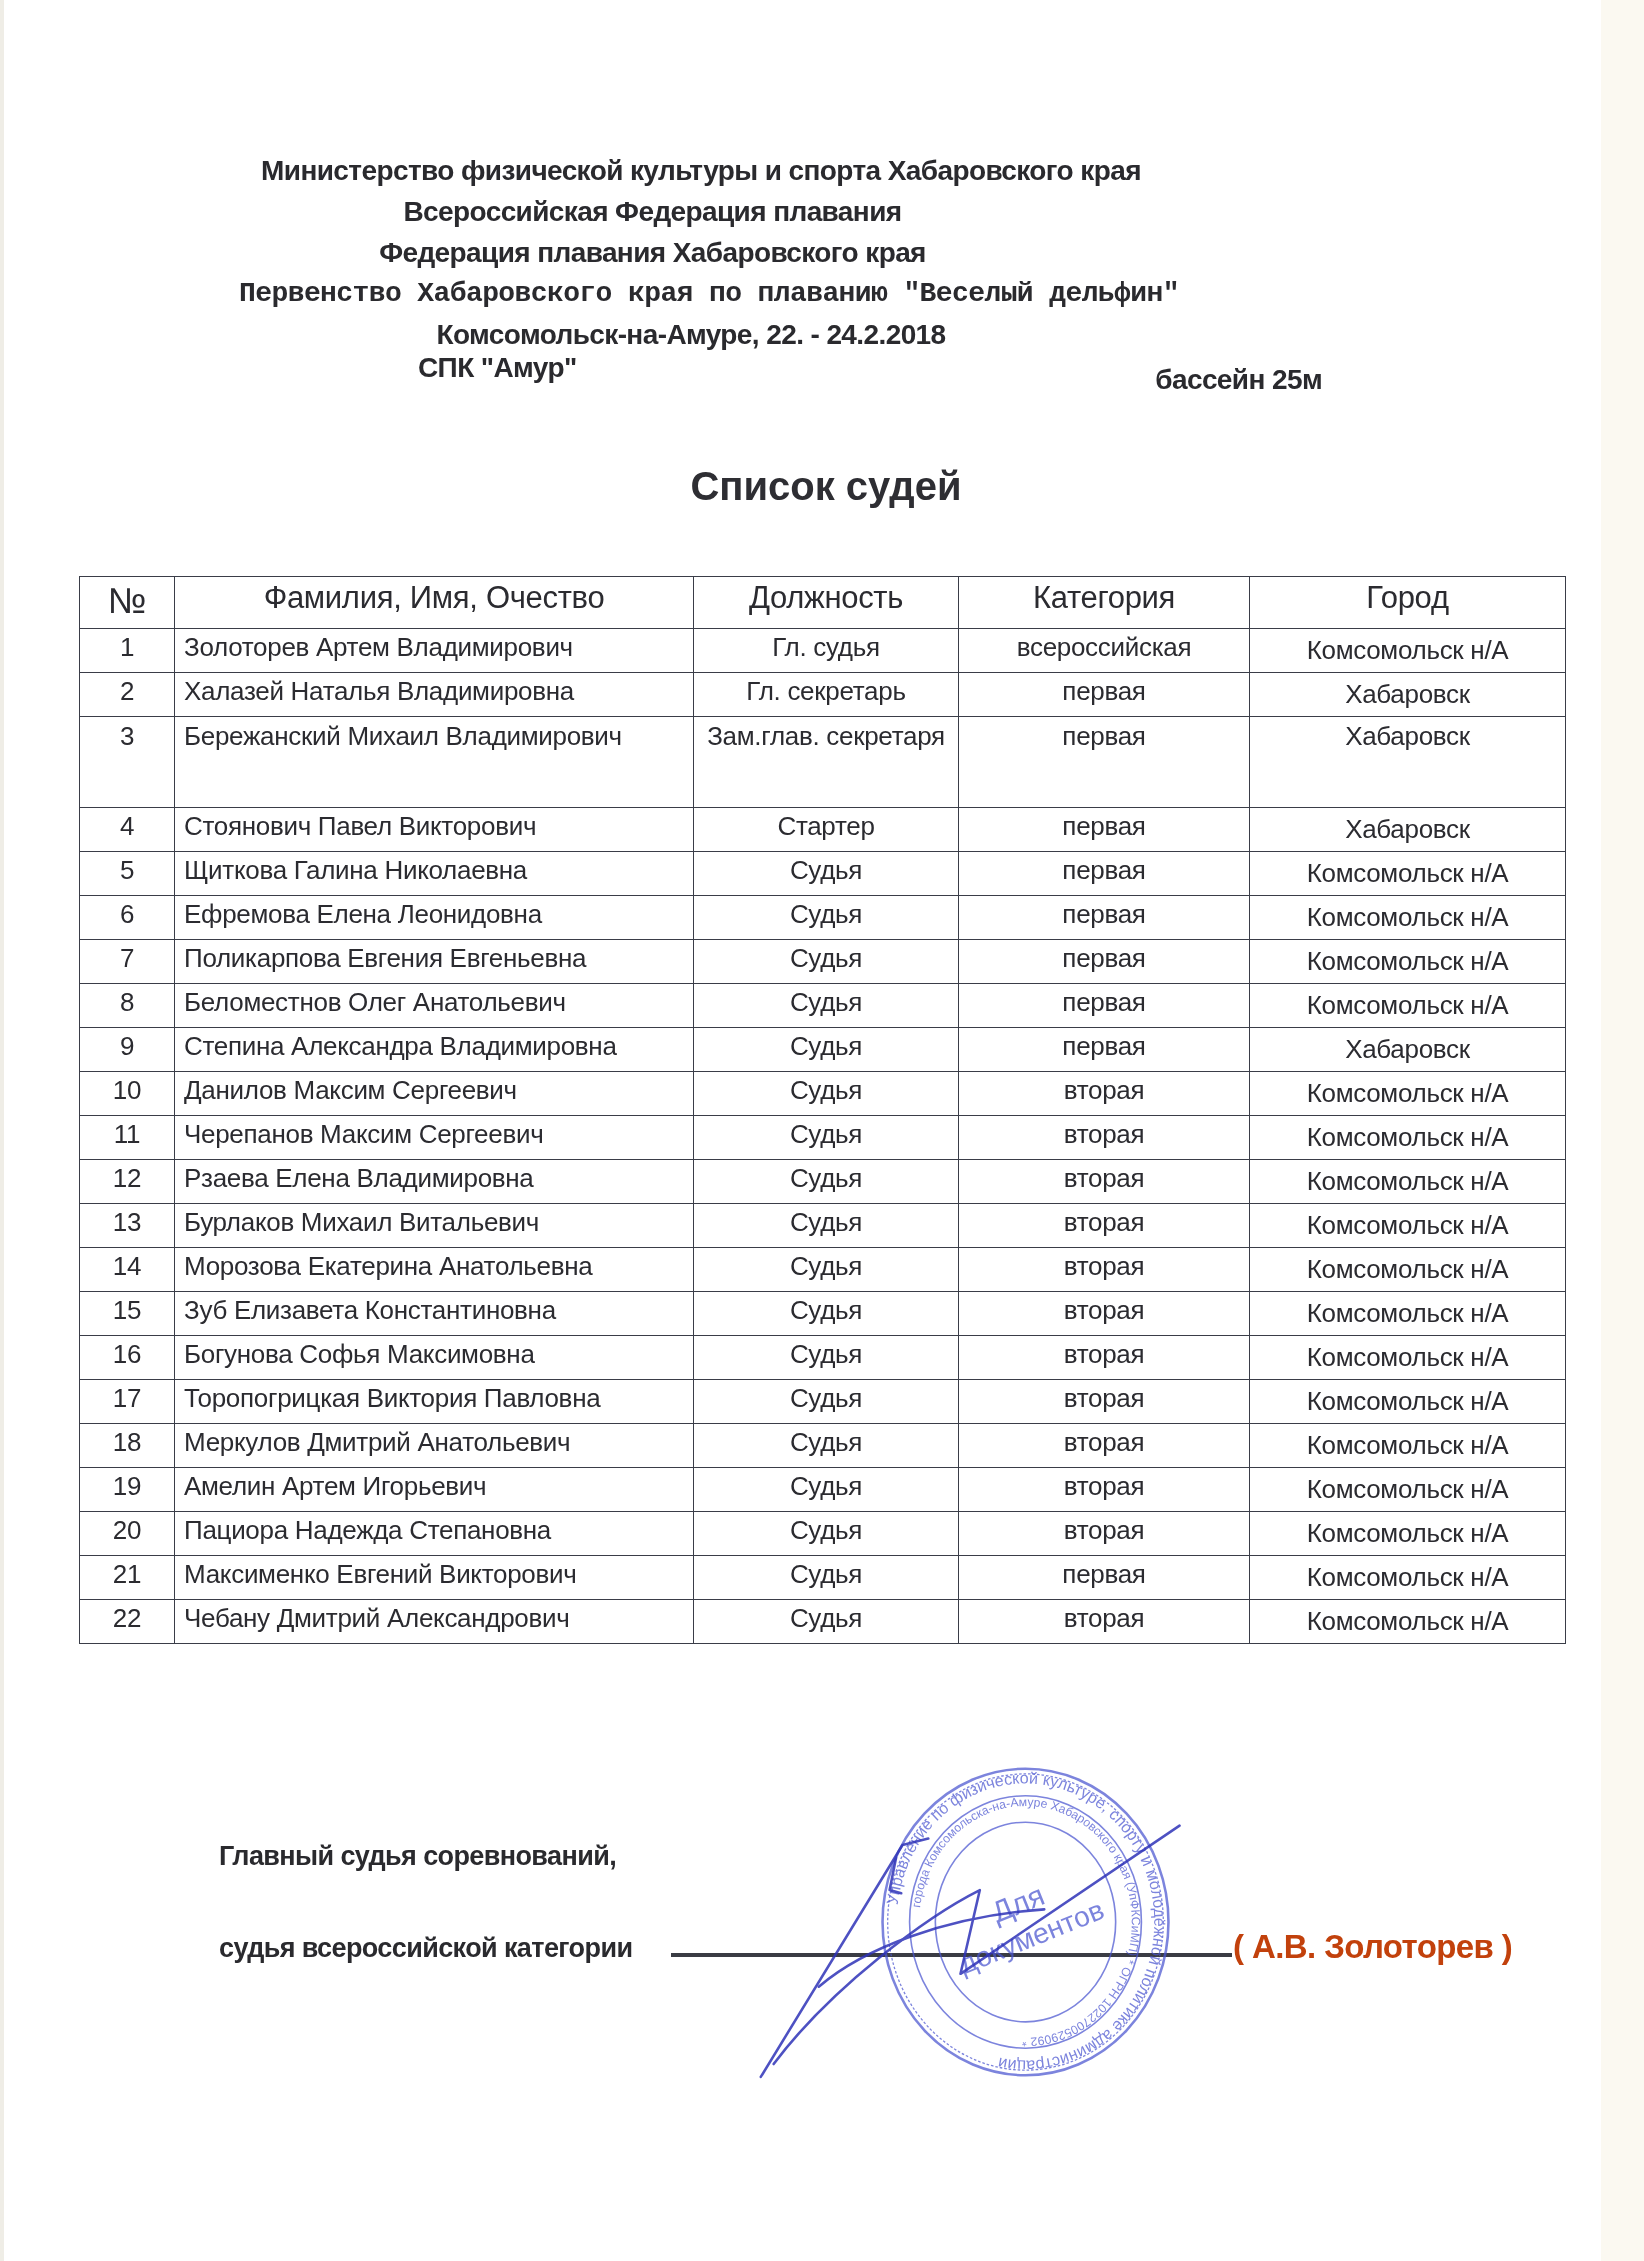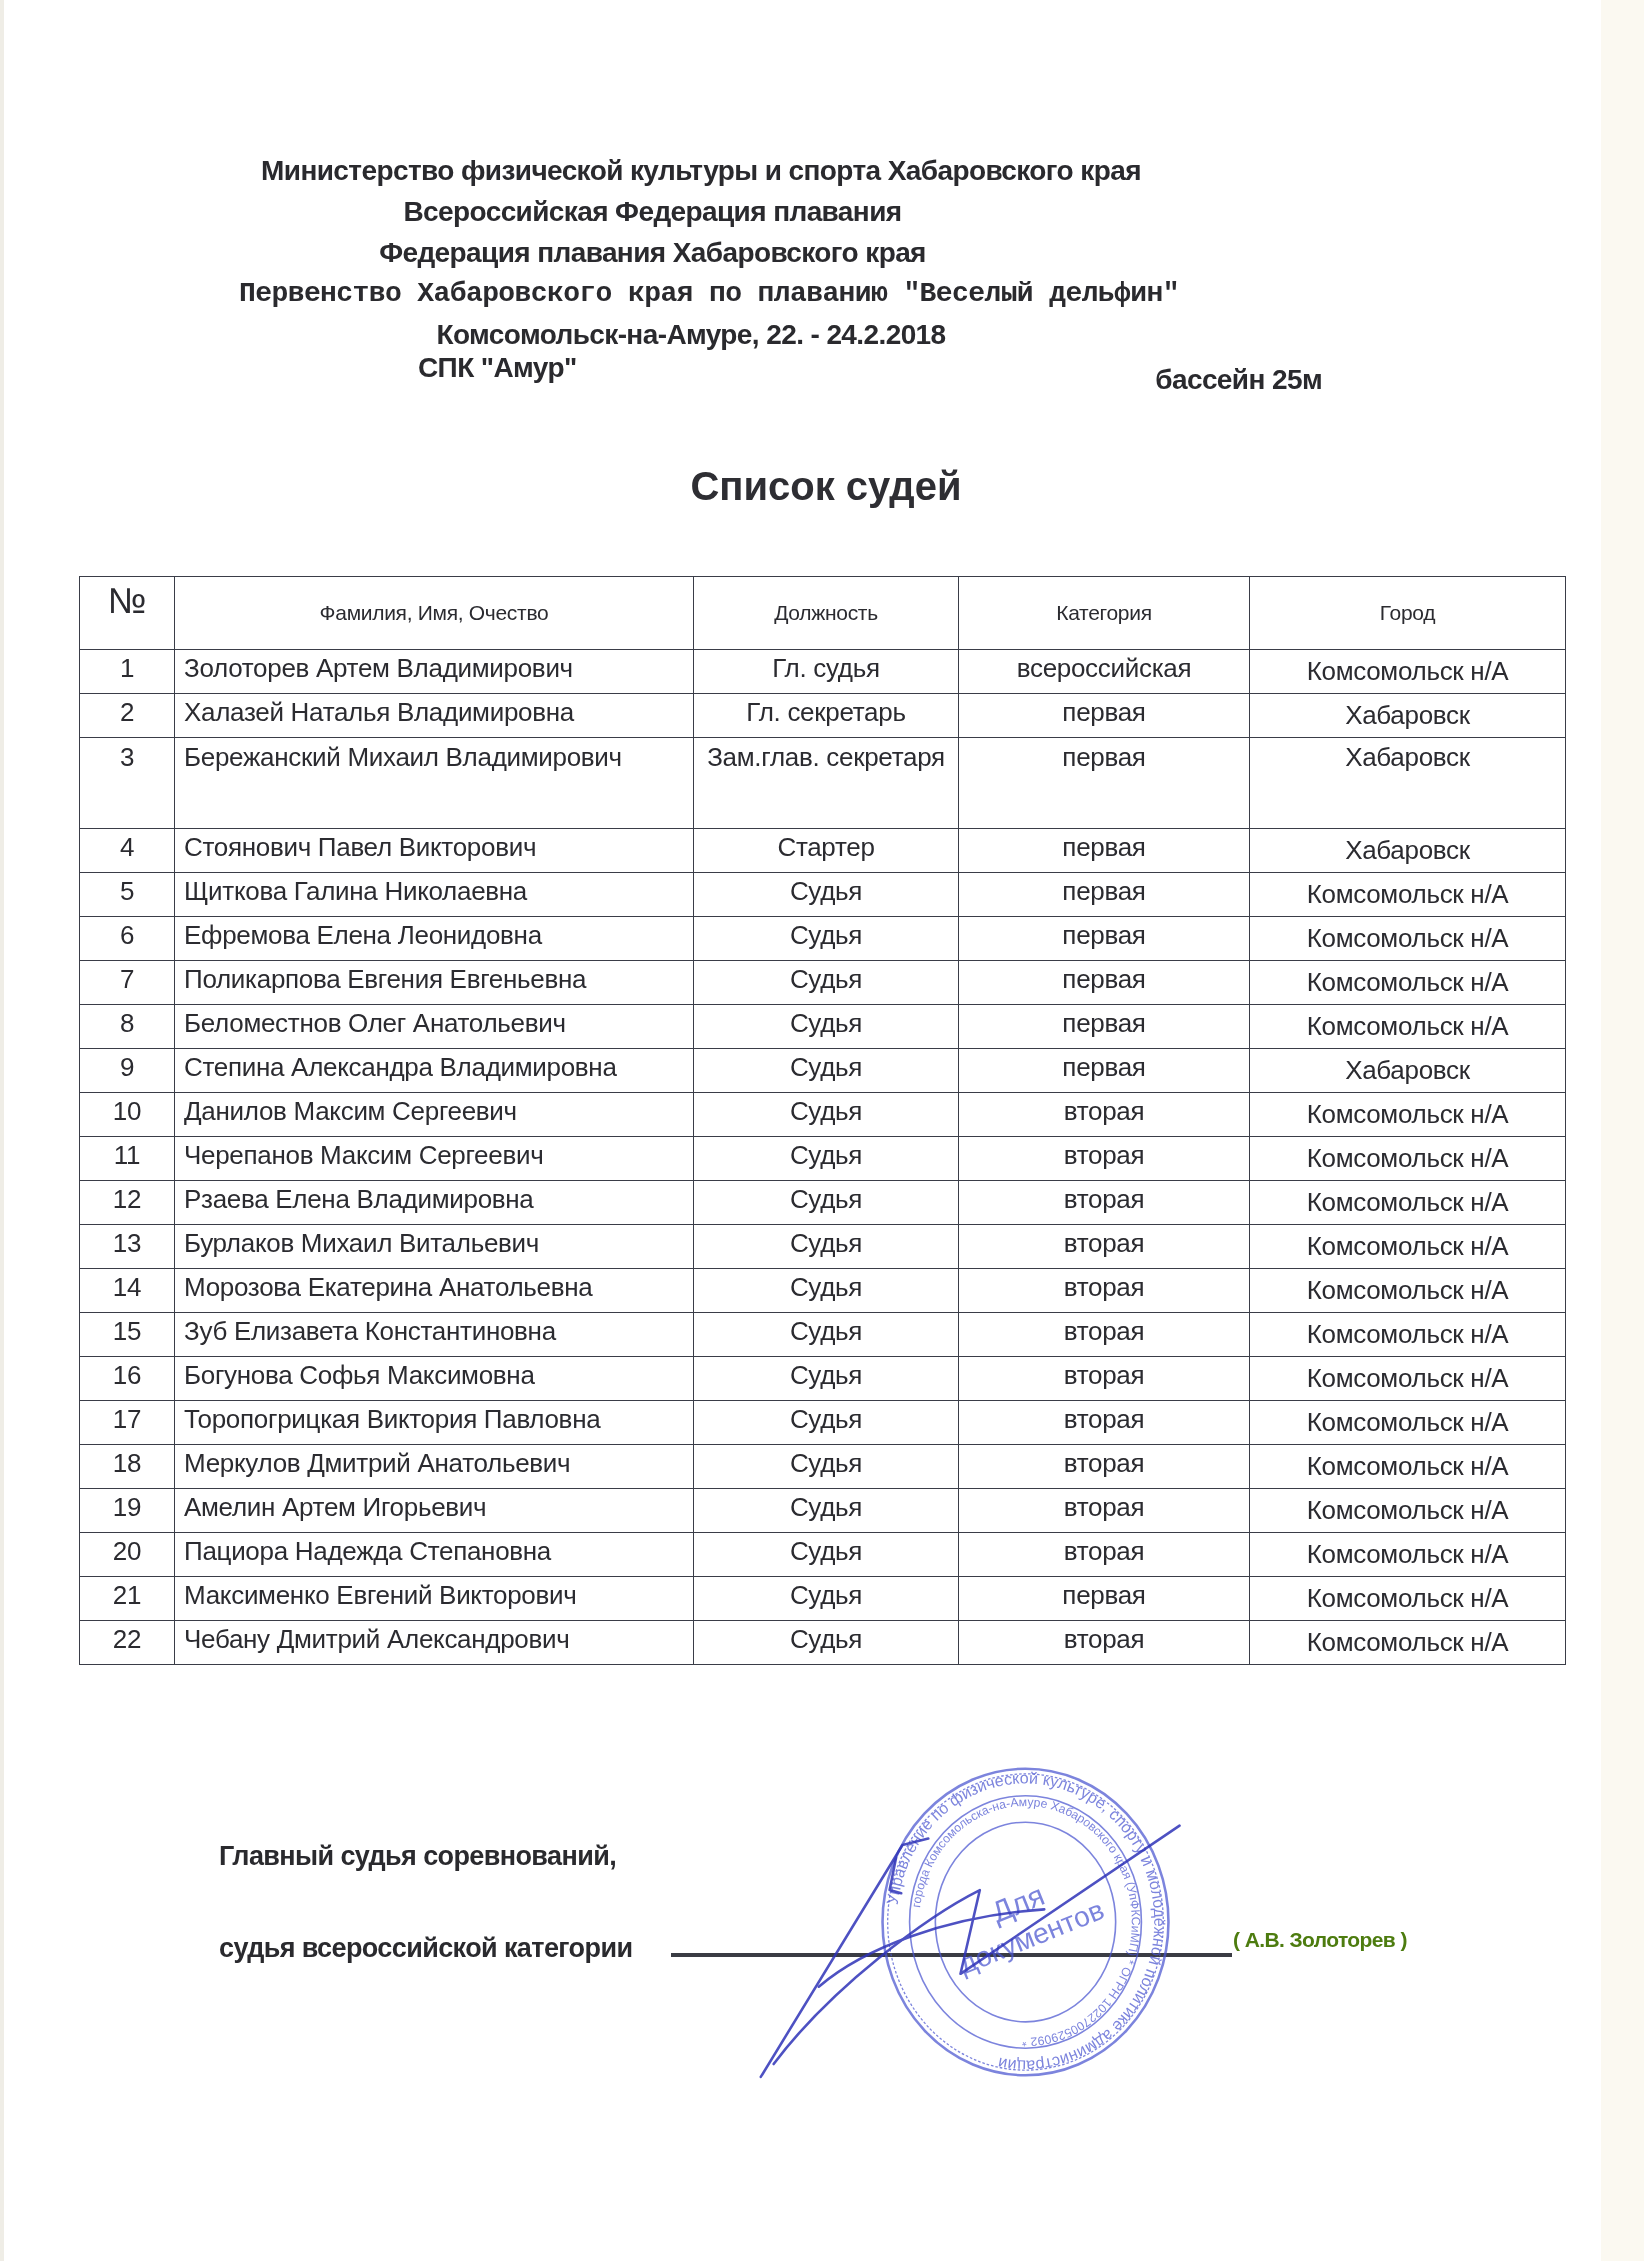--- a/index.html
+++ b/index.html
@@ -40,41 +40,41 @@
   table.judges {
     position: absolute; left: 79px; top: 576px; width: 1487px;
     border-collapse: collapse; table-layout: fixed;
     font-size: 26px; color: #2b2b30; letter-spacing: -0.3px;
   }
   table.judges th, table.judges td {
     border: 1.9px solid #3a3d48; padding: 0 3.9px; vertical-align: top;
     overflow: hidden; white-space: nowrap;
   }
   table.judges th {
-    font-weight: normal; height: 48px; font-size: 21px; vertical-align: top; padding-top: 24px;
+    font-weight: normal; height: 48px; font-size: 31px; vertical-align: top; padding-top: 3px;
   }
   table.judges th.num { font-size: 36px; padding-top: 2.6px; }
   table.judges td { height: 37px; line-height: 37px; }
   table.judges td.c-num { text-align: center; }
   table.judges td.c-name { text-align: left; padding-left: 9px; }
   table.judges td.c-pos, table.judges td.c-cat, table.judges td.c-city { text-align: center; }
   table.judges td.c-city { line-height: 43px; }
   table.judges tr.tall td { height: 90px; line-height: 39px; white-space: normal; }
   .sign-block {
     position: absolute; left: 219px; top: 1841px; font-weight: bold; font-size: 27px;
     letter-spacing: -0.6px; color: #2a2a2e;
   }
   .sign-block .l1 { position: absolute; left: 0; top: 0; white-space: nowrap; }
   .sign-block .l2 { position: absolute; left: 0; top: 92px; white-space: nowrap; }
   .sign-line {
     position: absolute; left: 671px; top: 1953px; width: 561px; height: 3.9px; background: #3a3c44;
   }
   .sign-name {
-    position: absolute; left: 1233px; top: 1928px; font-weight: bold; font-size: 21px;
-    letter-spacing: -0.6px; color: #4d7c0f; white-space: nowrap;
+    position: absolute; left: 1233px; top: 1928px; font-weight: bold; font-size: 33px;
+    letter-spacing: -0.6px; color: #c2410c; white-space: nowrap;
   }
   .stamp { position: absolute; left: 877px; top: 1761px; width: 297px; height: 322px; }
   .signature { position: absolute; left: 735px; top: 1819px; width: 451px; height: 271px; }
 </style>
 </head>
 <body>
 
 <div class="edge-left"></div>
 <div class="edge-right"></div>
 

